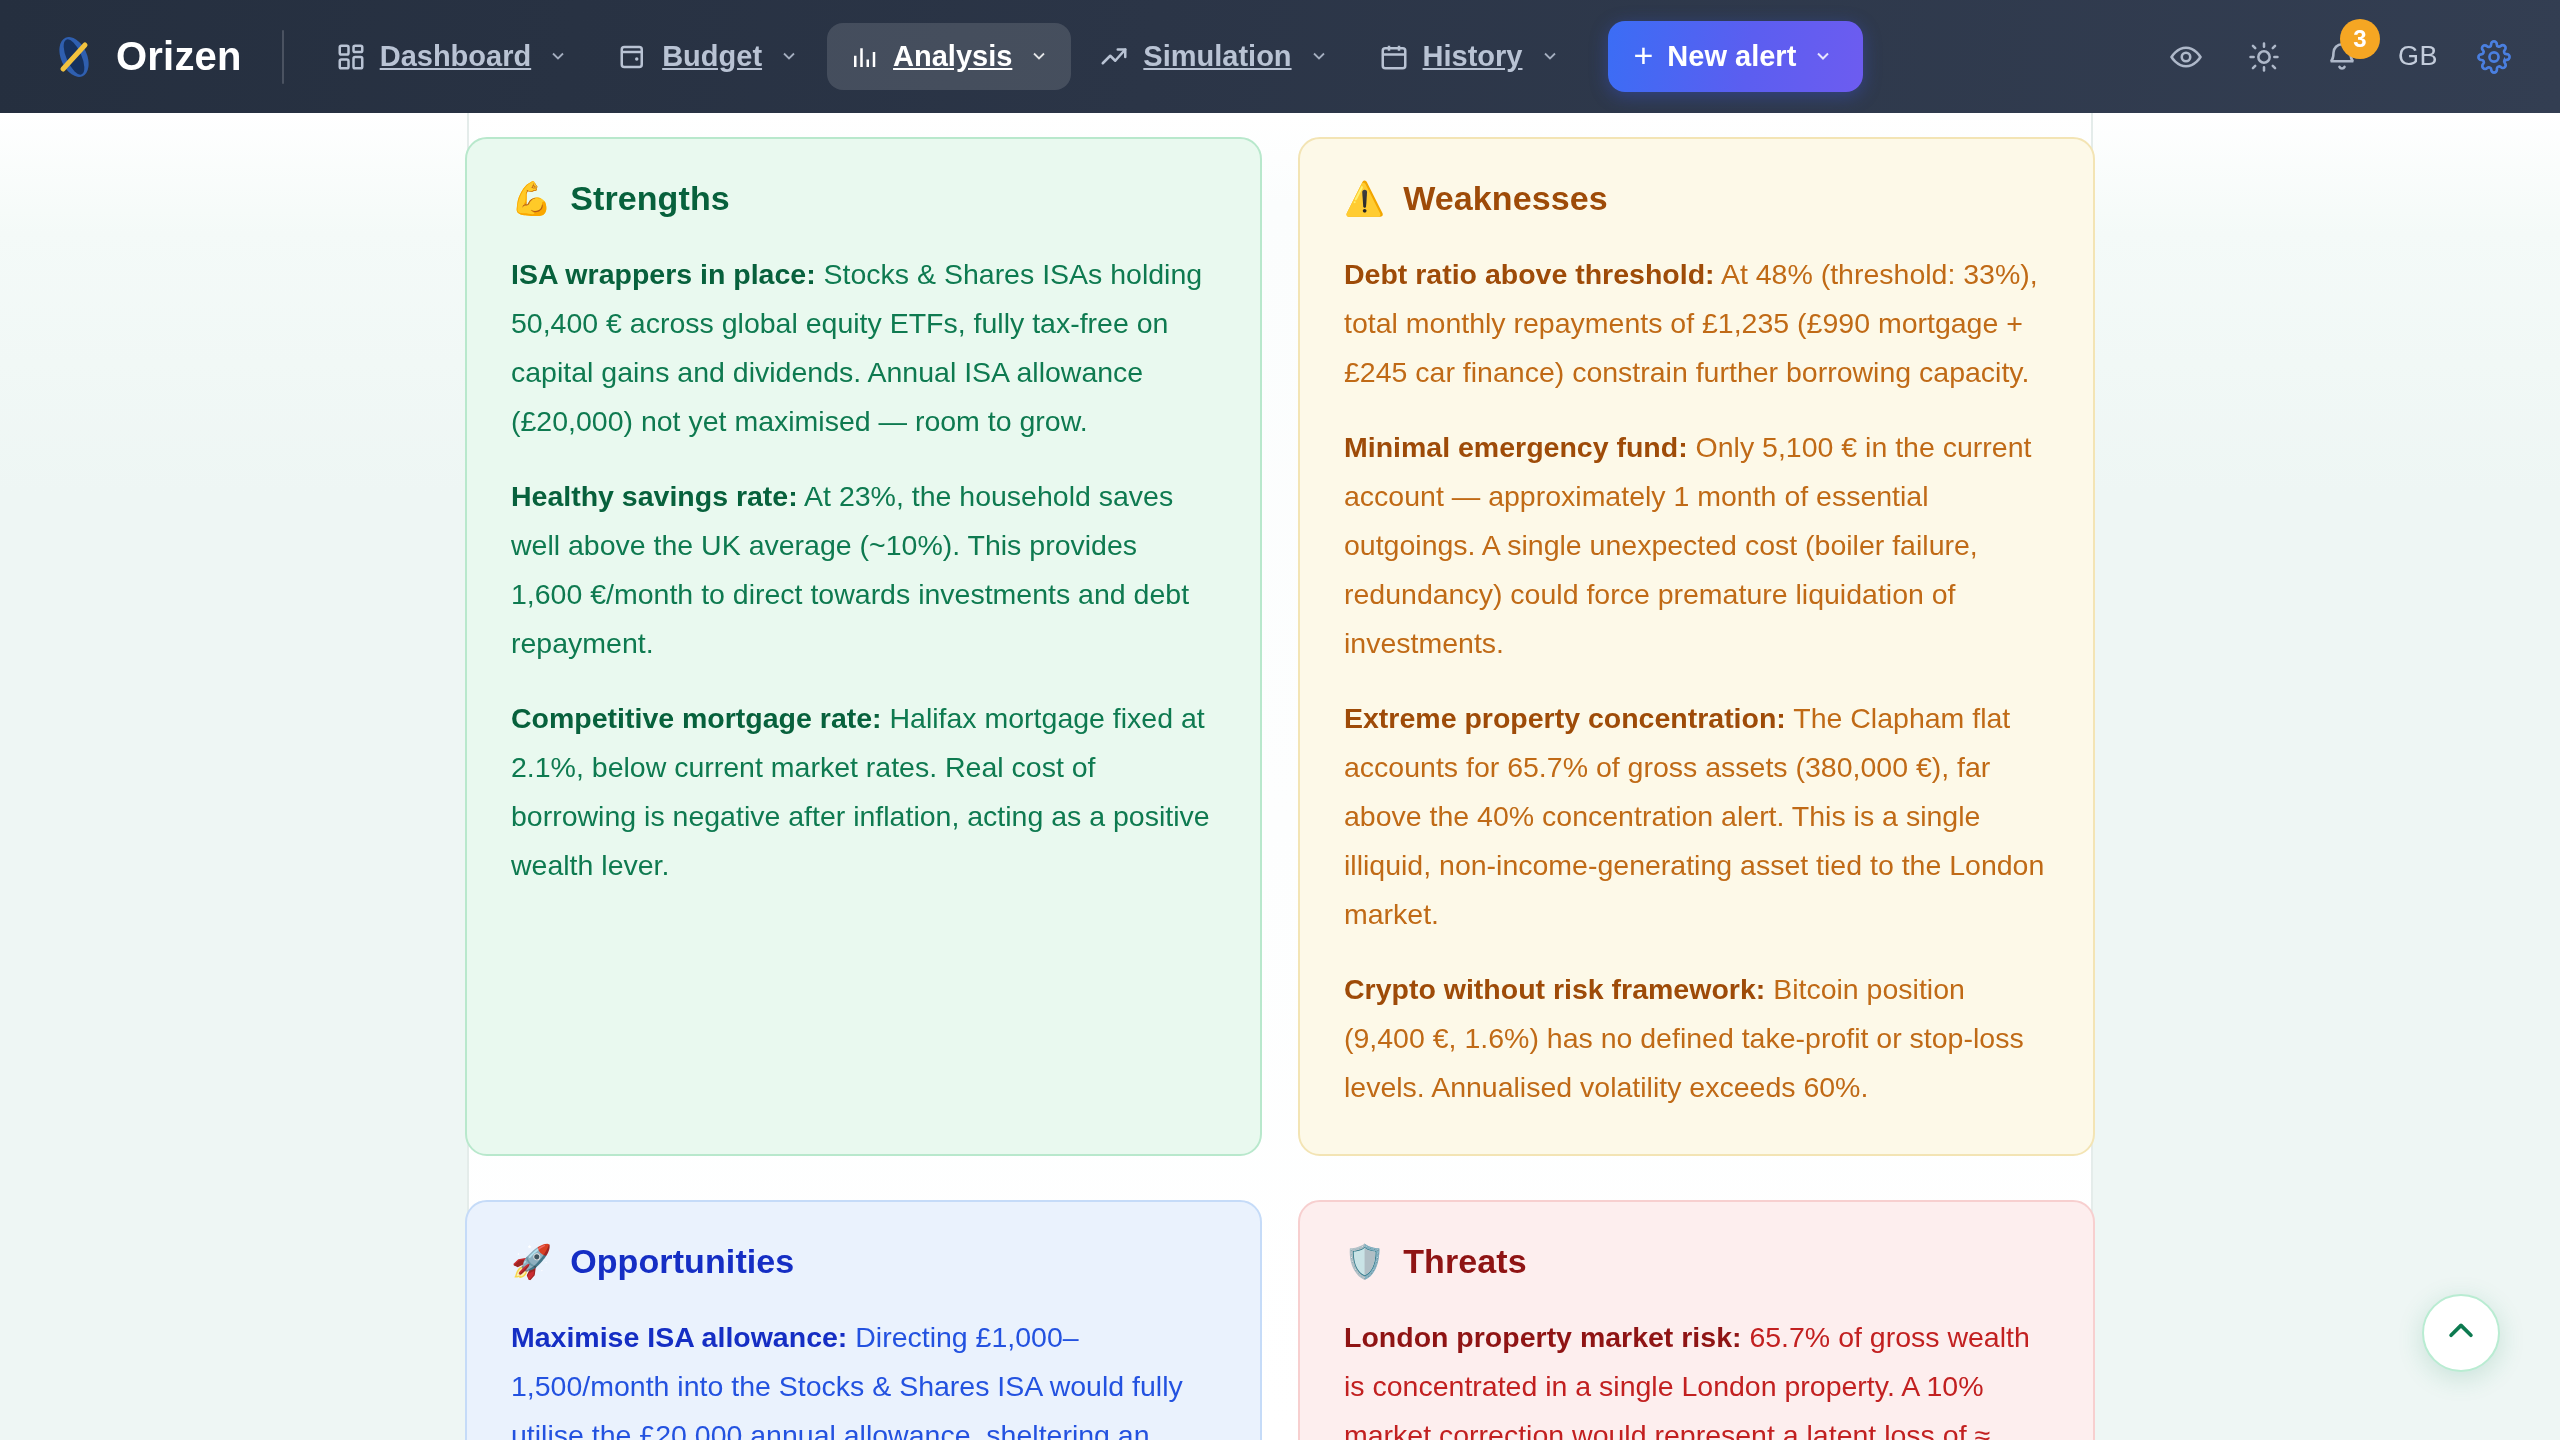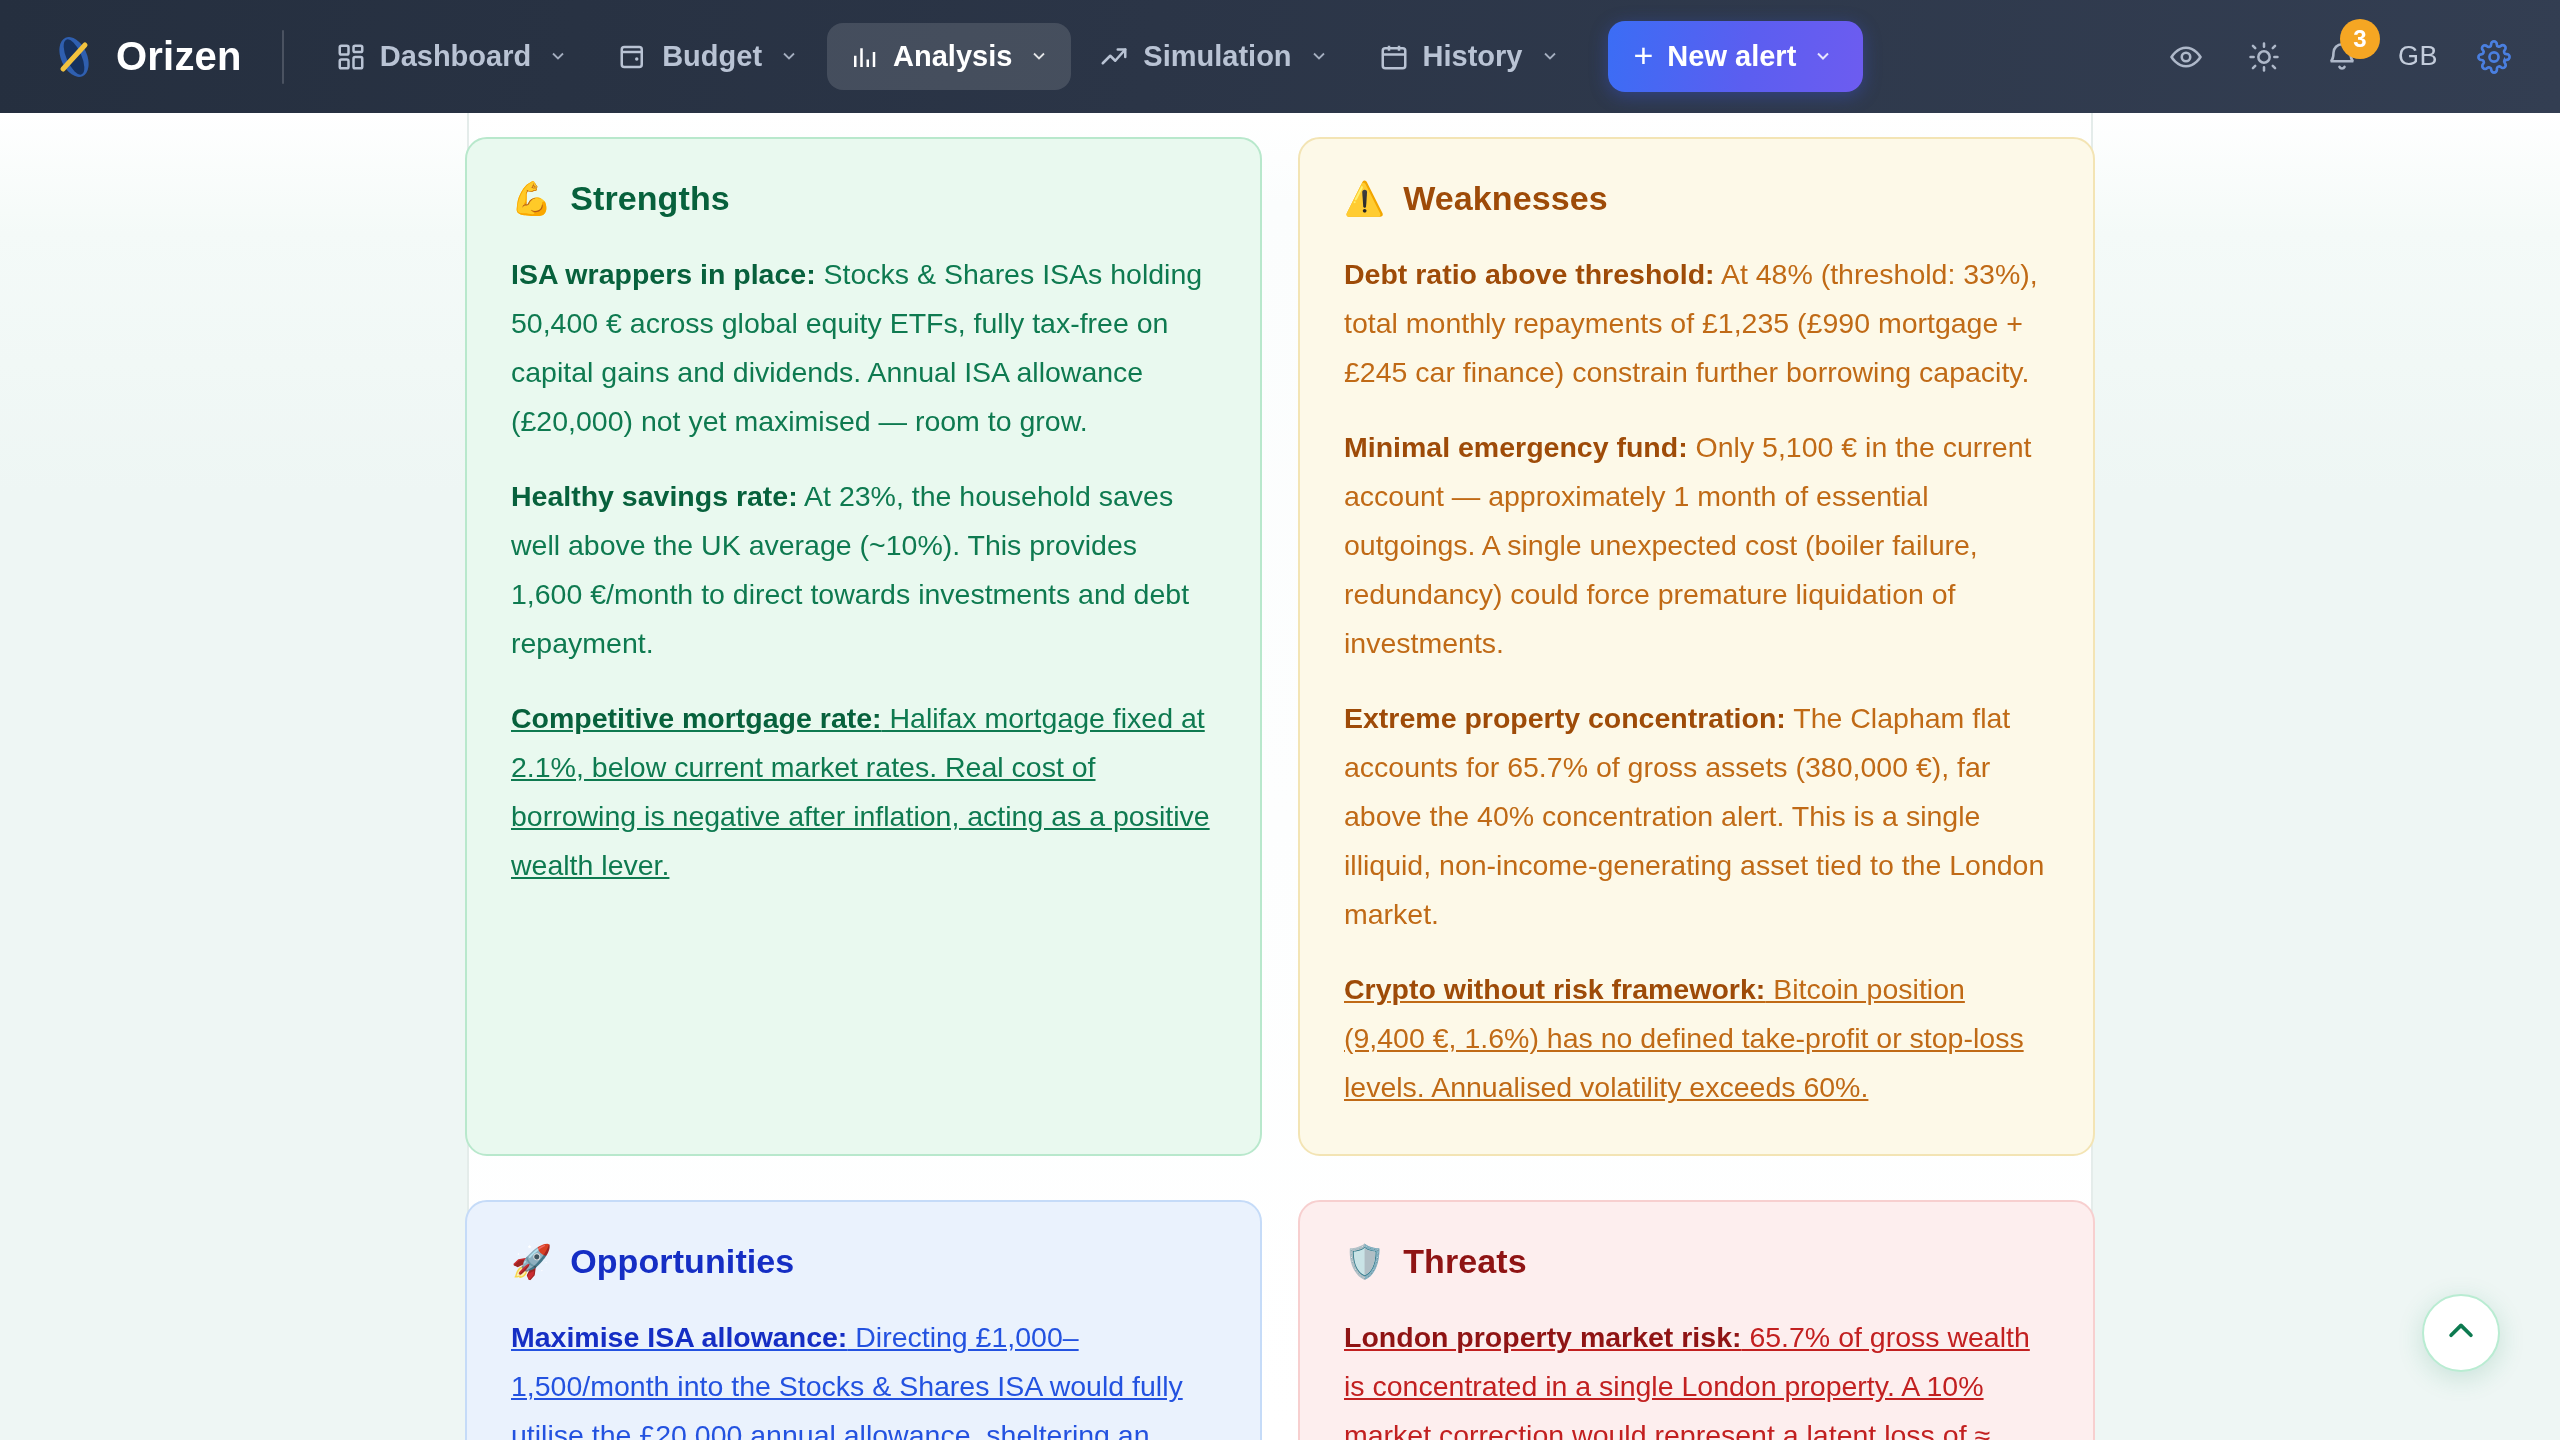--- a/index.html
+++ b/index.html
@@ -70,20 +70,21 @@
     display: flex;
     align-items: center;
     gap: 14px;
     padding: 17px 22px;
     border-radius: 16px;
     color: #b9c3d4;
     font-size: 29px;
     font-weight: 600;
     white-space: nowrap;
     cursor: pointer;
+    text-decoration: underline;
   }
   .nav-item .ic { display: flex; align-items: center; }
   .nav-item.active {
     background: rgba(255,255,255,.13);
     color: #ffffff;
     justify-content: flex-end;
   }
   .caret { margin-left: 3px; opacity: .85; }
 
   .new-asset {
@@ -190,21 +191,21 @@
     margin-bottom: 32px;
     letter-spacing: .1px;
   }
   .card-emoji { font-size: 33px; line-height: 1; }
 
   .point {
     font-size: 28.5px;
     line-height: 1.72;
     margin-bottom: 26px;
   }
-  .point:last-child { margin-bottom: 0; text-decoration: underline; }
+  .point:last-child { margin-bottom: 0; }
   .point b { font-weight: 700; }
 
   .card-strengths {
     background: #e9f9ef;
     border-color: #b8e8cc;
     color: #0e7a50;
   }
   .card-strengths .card-title, .card-strengths b { color: #07613c; }
 
   .card-weaknesses {

